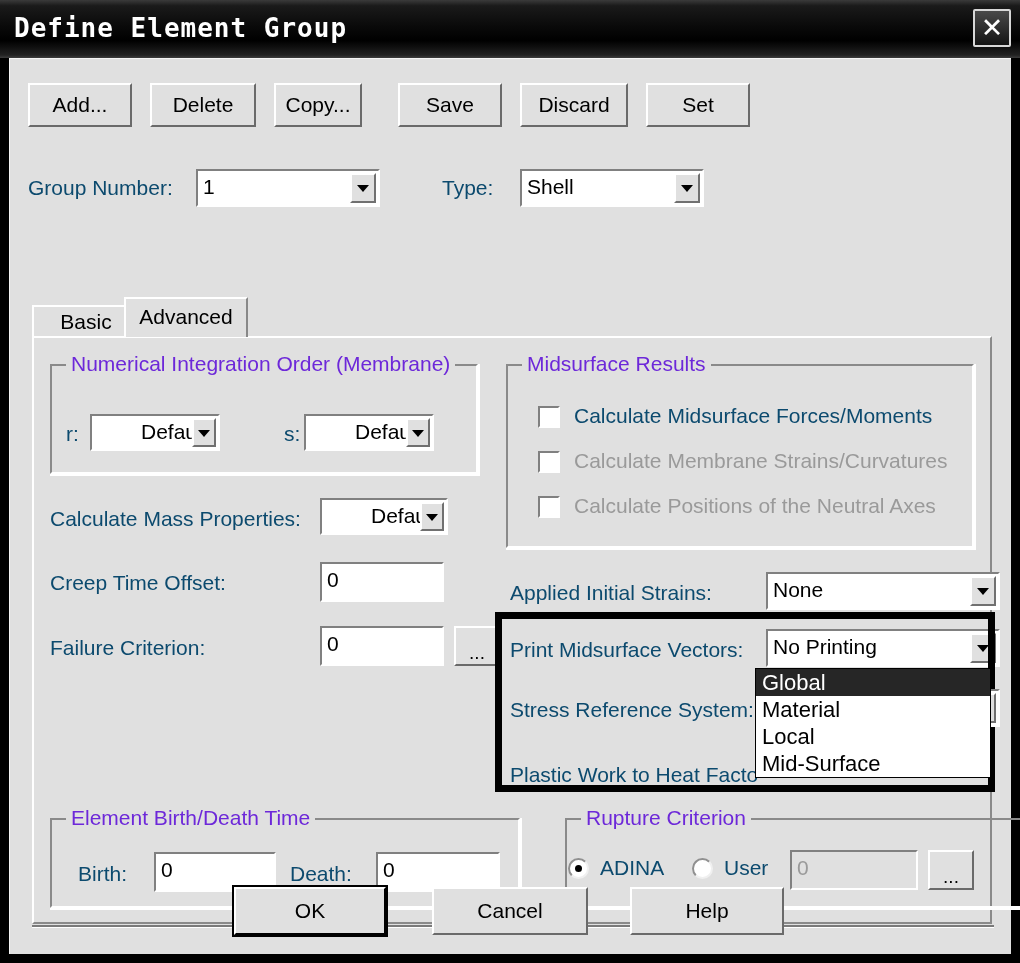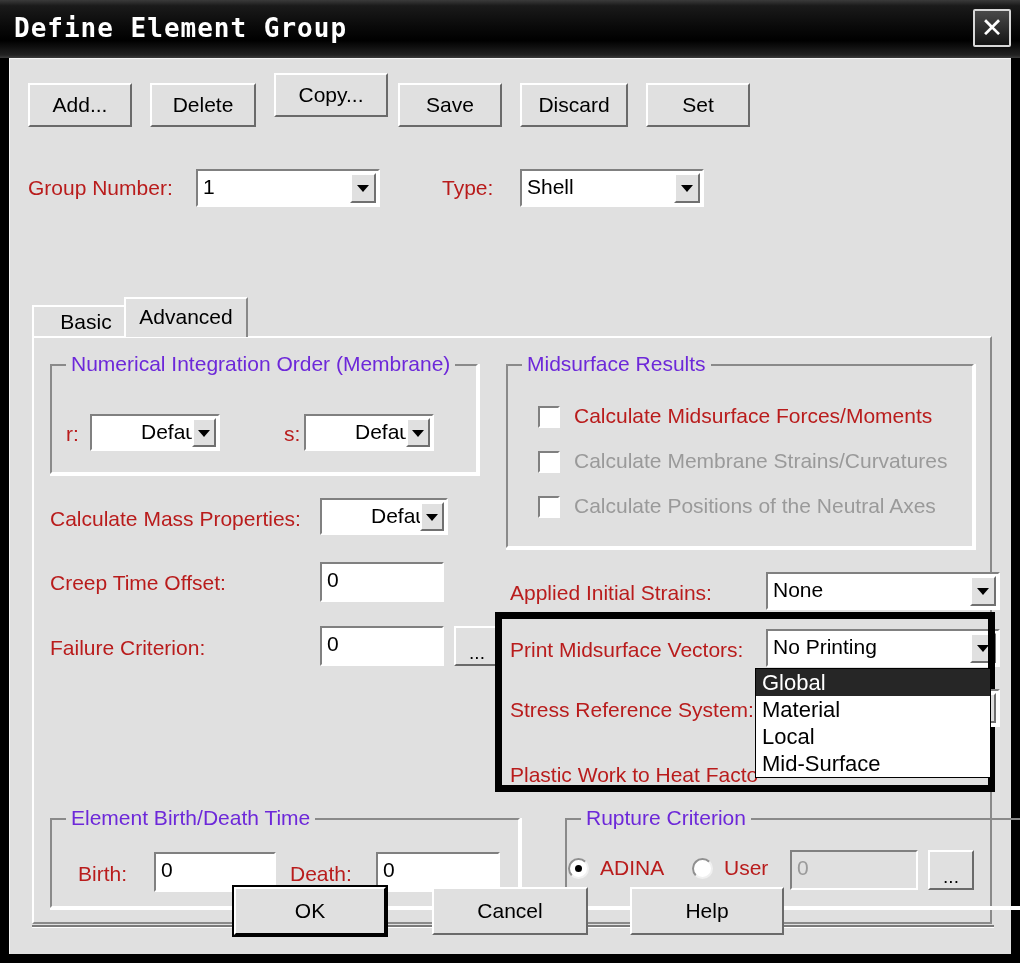--- a/index.html
+++ b/index.html
@@ -131,21 +131,21 @@
     border-top: 7px solid #000;
   }
   
   .combo.narrow .cval { right: 24px; margin-left: 44px; }
   .combo.narrow .carrow { width: 24px; }
 
   .lbl {
     position: absolute;
     font-family: "Liberation Sans", sans-serif;
     font-size: 21px;
-    color: #b91c1c;
+    color: #0c4a6e;
     white-space: nowrap;
   }
   .lbl.dim { color: #9a9a9a; }
 
   .groupbox {
     position: absolute;
     border: 2px solid #ffffff;
     border-top-color: #ffffff;
   }
   .groupbox .gbinner {
@@ -262,21 +262,21 @@
     <div id="title-text">Define Element Group</div>
     <div id="close-btn">
       <div class="x">✕</div>
     </div>
   </div>
 
   <div id="dialog">
 
     <div class="btn" style="left:18px; top:24px; width:104px; height:44px; line-height:40px;">Add...</div>
     <div class="btn" style="left:140px; top:24px; width:106px; height:44px; line-height:40px;">Delete</div>
-    <div class="btn" style="left:264px; top:14px; width:114px; height:44px; line-height:40px;">Copy...</div>
+    <div class="btn" style="left:264px; top:24px; width:88px; height:44px; line-height:40px;">Copy...</div>
     <div class="btn" style="left:388px; top:24px; width:104px; height:44px; line-height:40px;">Save</div>
     <div class="btn" style="left:510px; top:24px; width:108px; height:44px; line-height:40px;">Discard</div>
     <div class="btn" style="left:636px; top:24px; width:104px; height:44px; line-height:40px;">Set</div>
 
     <div class="lbl" style="left:18px; top:117px;">Group Number:</div>
     <div class="combo" style="left:186px; top:110px; width:184px; height:38px;">
       <div class="cval">1</div>
       <div class="carrow"></div>
     </div>
 

